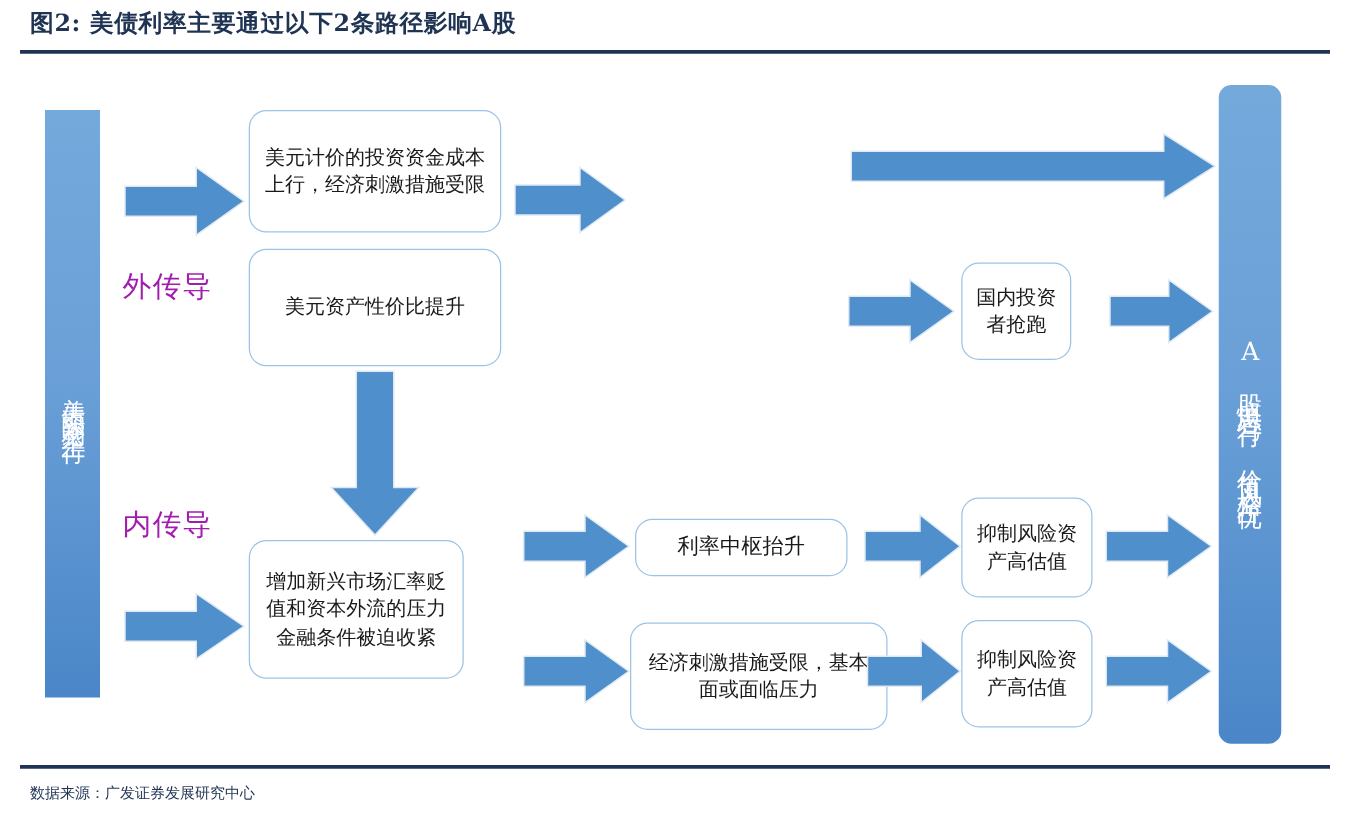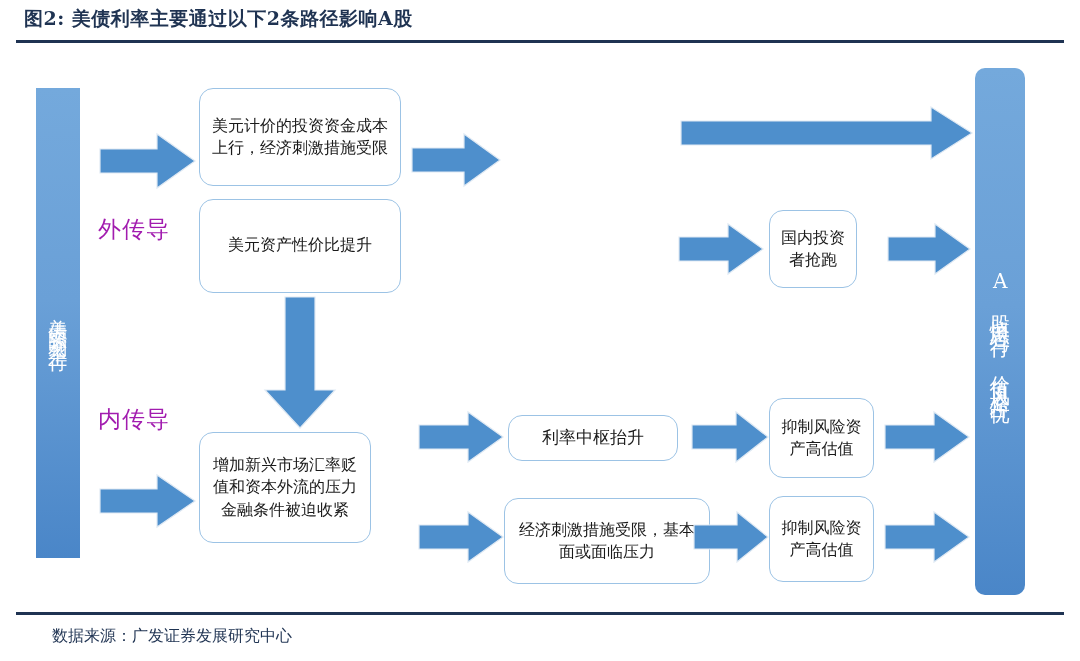--- a/index.html
+++ b/index.html
@@ -22,21 +22,21 @@
     position:absolute;left:16px;top:40px;width:1048px;height:3px;
     background:#1F3352;
   }
   .rule-bottom{
     position:absolute;left:16px;top:612px;width:1048px;height:3px;
     background:#1F3352;
   }
   .source{
     position:absolute;left:24px;top:626px;
     font-family:"DejaVu Serif","Liberation Serif",serif;
-    font-size:16px;color:#1F3352;white-space:nowrap;margin-left:28px;
+    font-size:12px;color:#1F3352;white-space:nowrap;
   }
 
   
   .pillar{
     position:absolute;
     background:linear-gradient(180deg,#74A9DC 0%,#6AA0D7 45%,#4A86C8 100%);
     color:#ffffff;
     font-family:"DejaVu Serif","Liberation Serif",serif;
     display:flex;align-items:center;justify-content:center;
     text-align:center;line-height:1.12;

